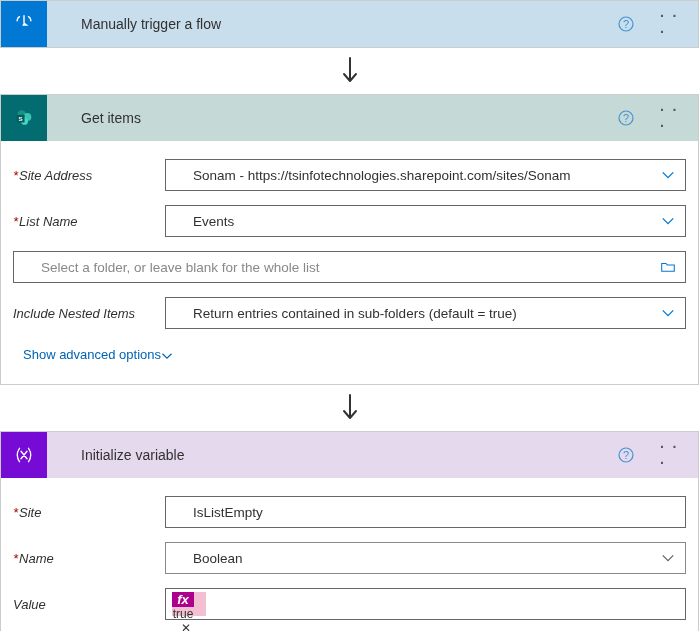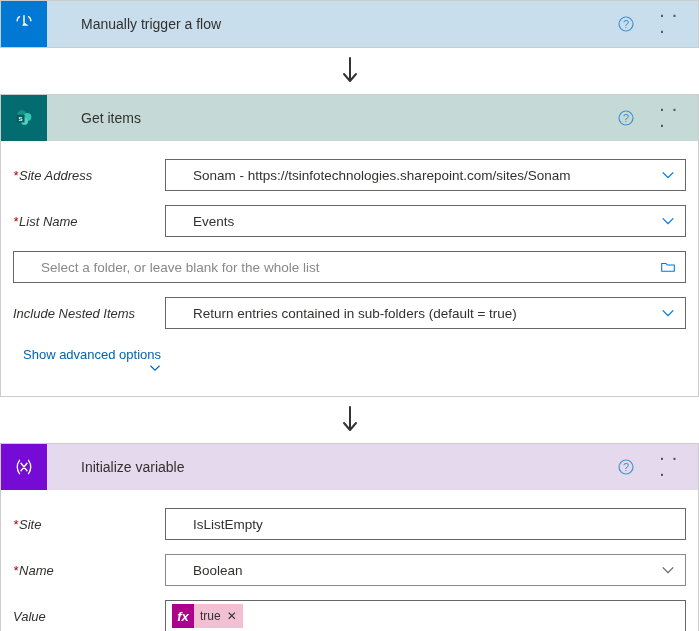--- a/index.html
+++ b/index.html
@@ -97,21 +97,20 @@
 .sel-native { border-color:#888; }
 .sel-native .chev { color:#555; }
 
 .adv-link {
   color: #0063b1;
   font-size: 13px;
   padding: 4px 0 18px 10px;
   display: inline-flex;
   align-items: flex-end;
   cursor: pointer;
-  flex-direction: column;
 }
 .adv-link svg { width: 12px; height: 12px; stroke:#0063b1; stroke-width:1.5; fill:none; }
 
 .arrow-between {
   height: 46px;
   display: flex;
   align-items: center;
   justify-content: center;
 }
 .arrow-between svg { width: 22px; height: 30px; }
@@ -120,20 +119,21 @@
 
 .token {
   display: inline-flex;
   align-items: center;
   background: #f2c0d2;
   height: 24px;
   font-size: 12px;
   color: #333;
   padding-right: 6px;
   margin: 3px 0 3px 2px;
+  flex-direction: column;
 }
 .token .fx {
   width: 22px;
   height: 100%;
   display:flex;
   align-items:center;
   justify-content:center;
   background:#ad008c;
   color:#fff;
   font-style: italic;

